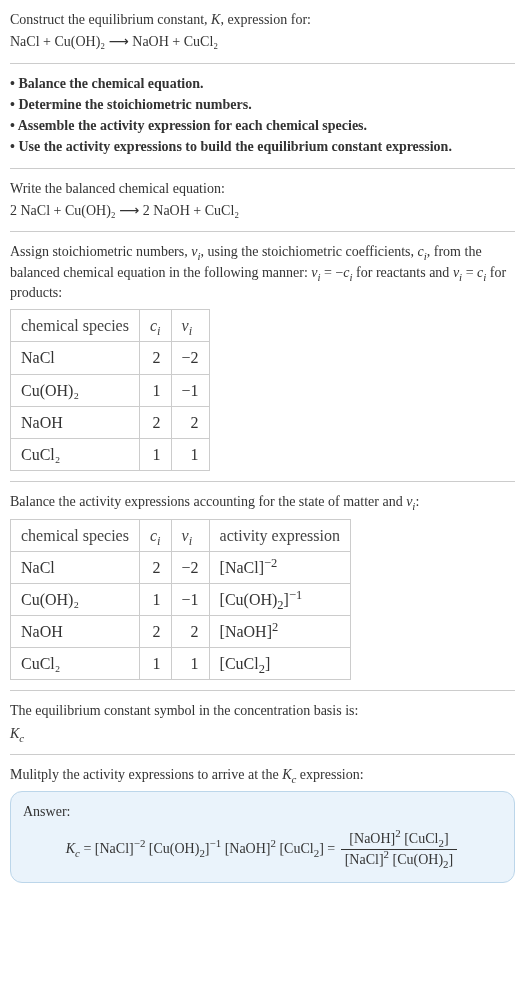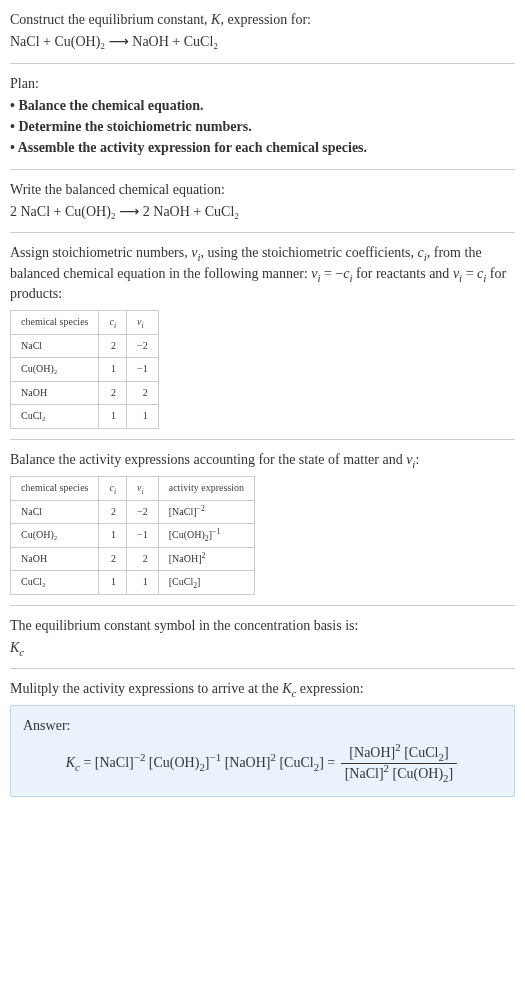--- a/index.html
+++ b/index.html
@@ -18,35 +18,35 @@
     border-top: 1px solid #ccc;
     margin: 10px 0;
   }
   .block { margin-bottom: 2px; }
   .para { margin: 2px 0; }
   .indent-list { margin: 2px 0 2px 0; font-weight: bold; }
   .indent-list .item { margin: 1px 0; }
   table.data {
     border-collapse: collapse;
     margin: 6px 0 4px 0;
-    font-size: 10px;
+    font-size: 16px;
   }
   table.data th, table.data td {
     border: 1px solid #ccc;
     padding: 4px 10px;
     text-align: left;
     background: #fff;
     font-weight: normal;
   }
   table.data th { color: #444; }
   table.data td.r { text-align: right; }
   .answer-box {
     background: #eaf3fb;
     border: 1px solid #bcd6ea;
-    border-radius: 1px;
+    border-radius: 12px;
     padding: 10px 12px 12px 12px;
     margin-top: 6px;
   }
   .answer-label { margin-bottom: 6px; }
   .center-eq {
     text-align: center;
     font-size: 14px;
   }
   .frac {
     display: inline-block;
@@ -68,25 +68,25 @@
 <div class="block">
   <div class="para">
     <span>Construct the equilibrium constant, </span><span class="ital">K</span><span>, expression for:</span>
   </div>
   <div class="para">NaCl + Cu(OH)₂  ⟶  NaOH + CuCl₂</div>
 </div>
 
 <hr class="sep">
 
 <div class="block">
-  <div class="para">Plan:</div>
   <div class="indent-list">
     <div class="item">• Balance the chemical equation.</div>
     <div class="item">• Determine the stoichiometric numbers.</div>
     <div class="item">• Assemble the activity expression for each chemical species.</div>
+    <div class="item">• Use the activity expressions to build the equilibrium constant expression.</div>
   </div>
 </div>
 
 <hr class="sep">
 
 <div class="block">
   <div class="para">Write the balanced chemical equation:</div>
   <div class="para">2 NaCl + Cu(OH)₂  ⟶  2 NaOH + CuCl₂</div>
 </div>
 

